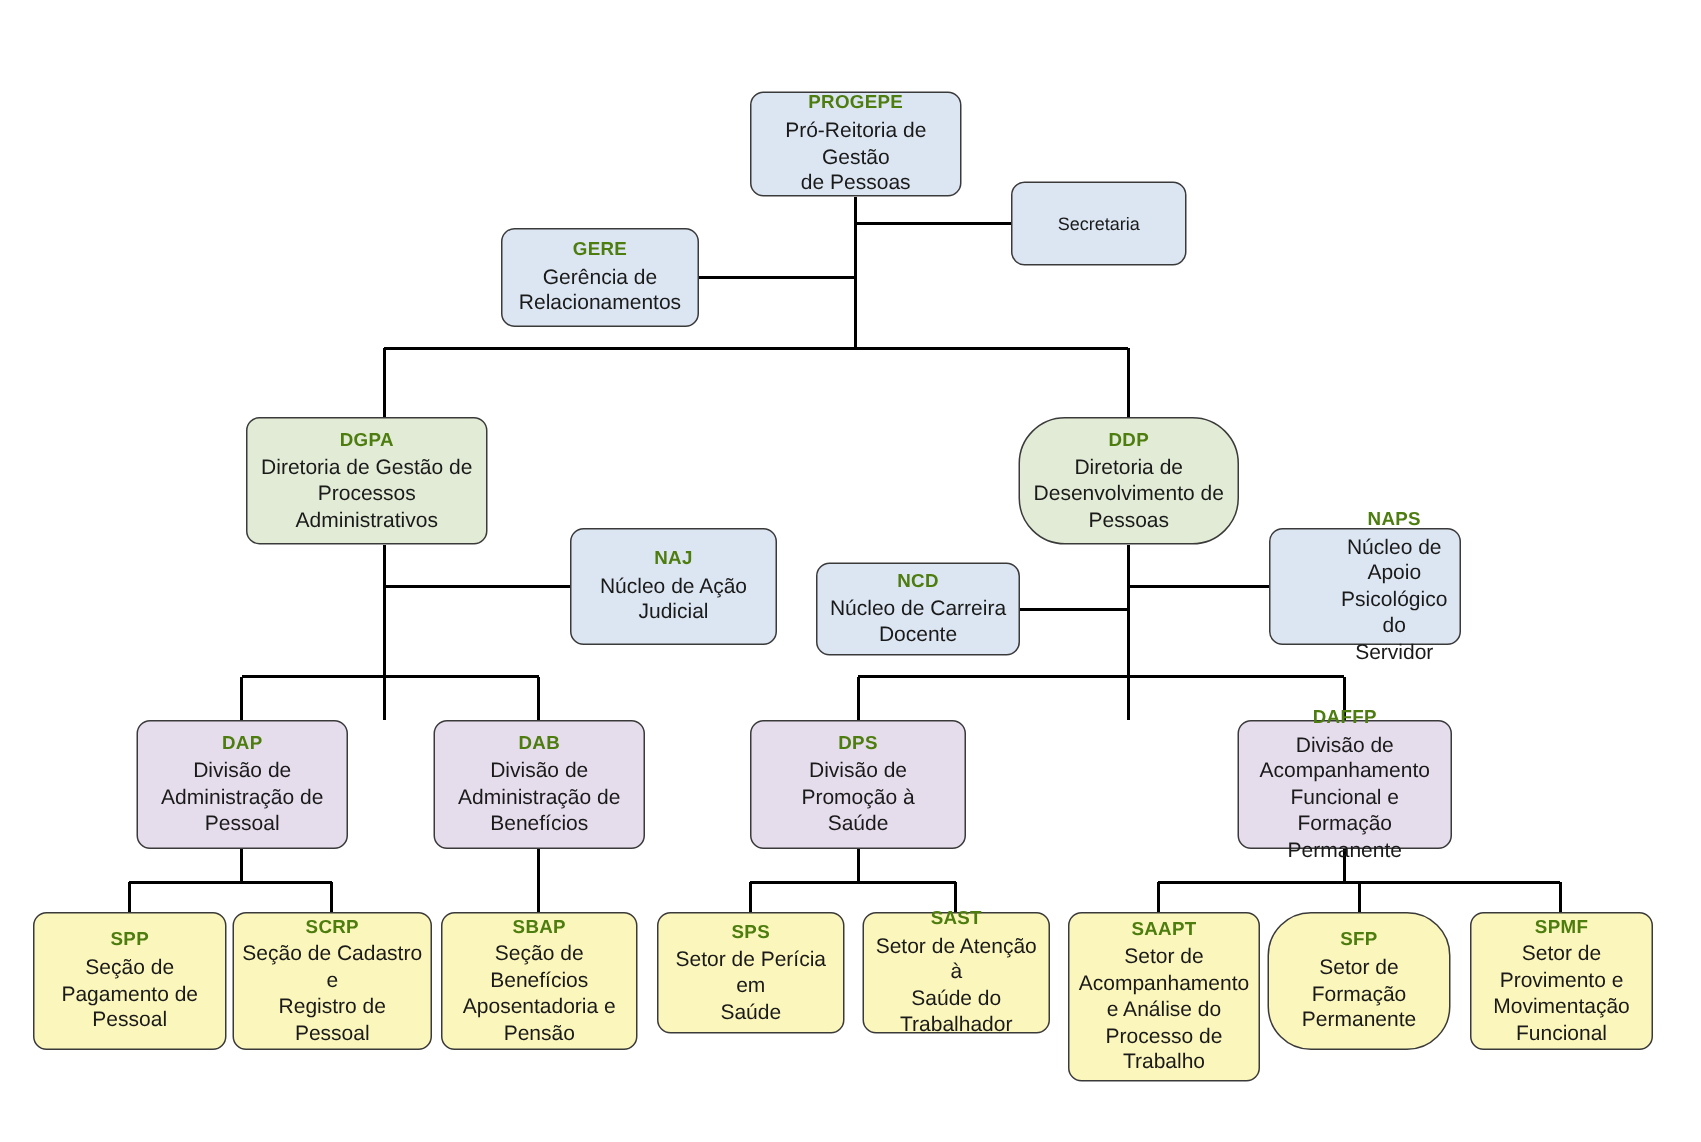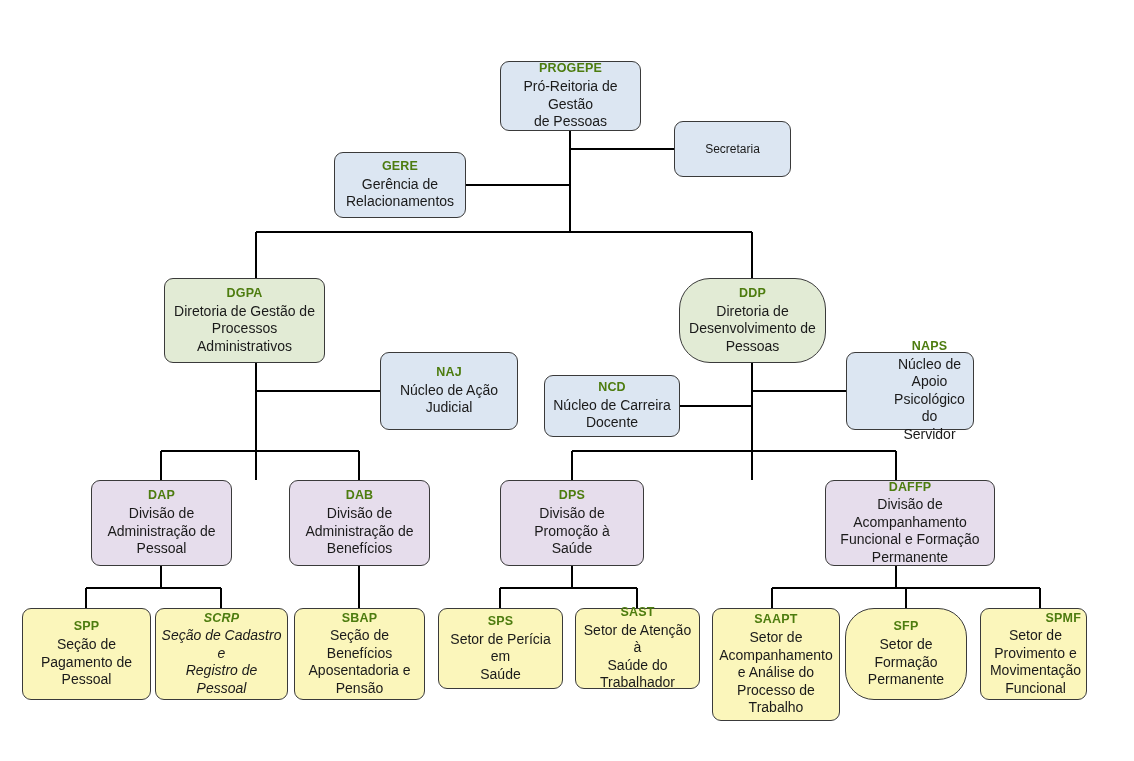--- a/index.html
+++ b/index.html
@@ -176,36 +176,36 @@
 Administração de
 Benefícios</div>
   </div>
 
   <div class="node lvl-purple" style="left:500px; top:480px; width:144px; height:86px;">
     <div class="code">DPS</div>
     <div class="desc">Divisão de Promoção à
 Saúde</div>
   </div>
 
-  <div class="node lvl-purple" style="left:825px; top:480px; width:170px; height:86px;">
+  <div class="node lvl-purple" style="left:825px; top:480px; width:143px; height:86px;">
     <div class="code">DAFFP</div>
     <div class="desc">Divisão de
 Acompanhamento
 Funcional e Formação
 Permanente</div>
   </div>
 
   <div class="node lvl-yellow" style="left:22px; top:608px; width:129px; height:92px;">
     <div class="code">SPP</div>
     <div class="desc">Seção de
 Pagamento de
 Pessoal</div>
   </div>
 
-  <div class="node lvl-yellow" style="left:155px; top:608px; width:133px; height:92px;font-style:italic;">
+  <div class="node lvl-yellow" style="left:155px; top:608px; width:133px; height:92px;">
     <div class="code">SCRP</div>
     <div class="desc">Seção de Cadastro e
 Registro de Pessoal</div>
   </div>
 
   <div class="node lvl-yellow" style="left:294px; top:608px; width:131px; height:92px;">
     <div class="code">SBAP</div>
     <div class="desc">Seção de Benefícios
 Aposentadoria e
 Pensão</div>
@@ -232,21 +232,21 @@
 Processo de
 Trabalho</div>
   </div>
 
   <div class="node lvl-yellow" style="left:845px; top:608px; width:122px; height:92px;border-radius:29px;">
     <div class="code">SFP</div>
     <div class="desc">Setor de Formação
 Permanente</div>
   </div>
 
-  <div class="node lvl-yellow" style="left:980px; top:608px; width:107px; height:92px;align-items:flex-end;">
+  <div class="node lvl-yellow" style="left:980px; top:608px; width:122px; height:92px;">
     <div class="code">SPMF</div>
     <div class="desc">Setor de
 Provimento e
 Movimentação
 Funcional</div>
   </div>
 
 </div>
 
 </body></html>

